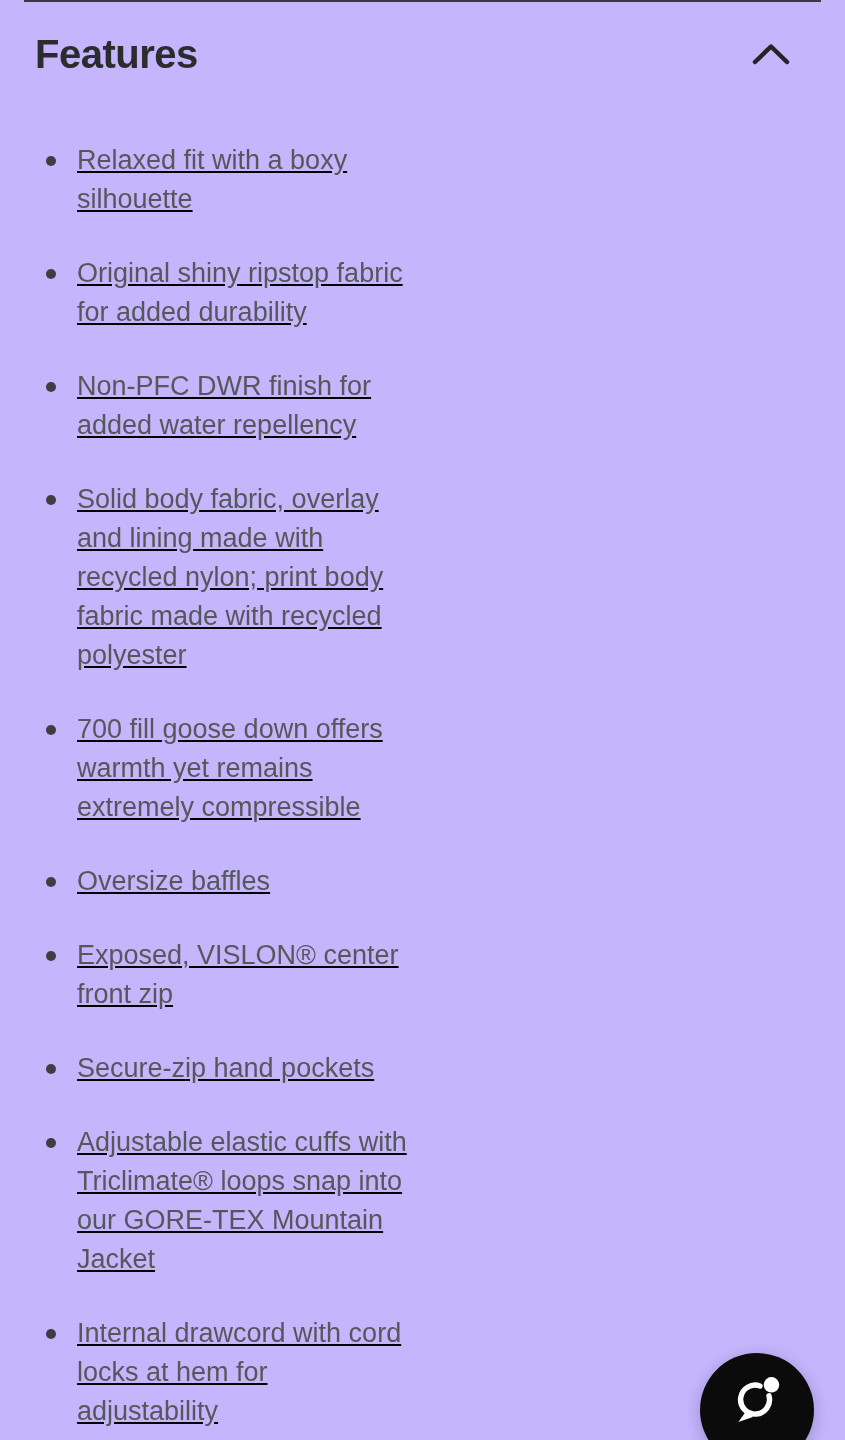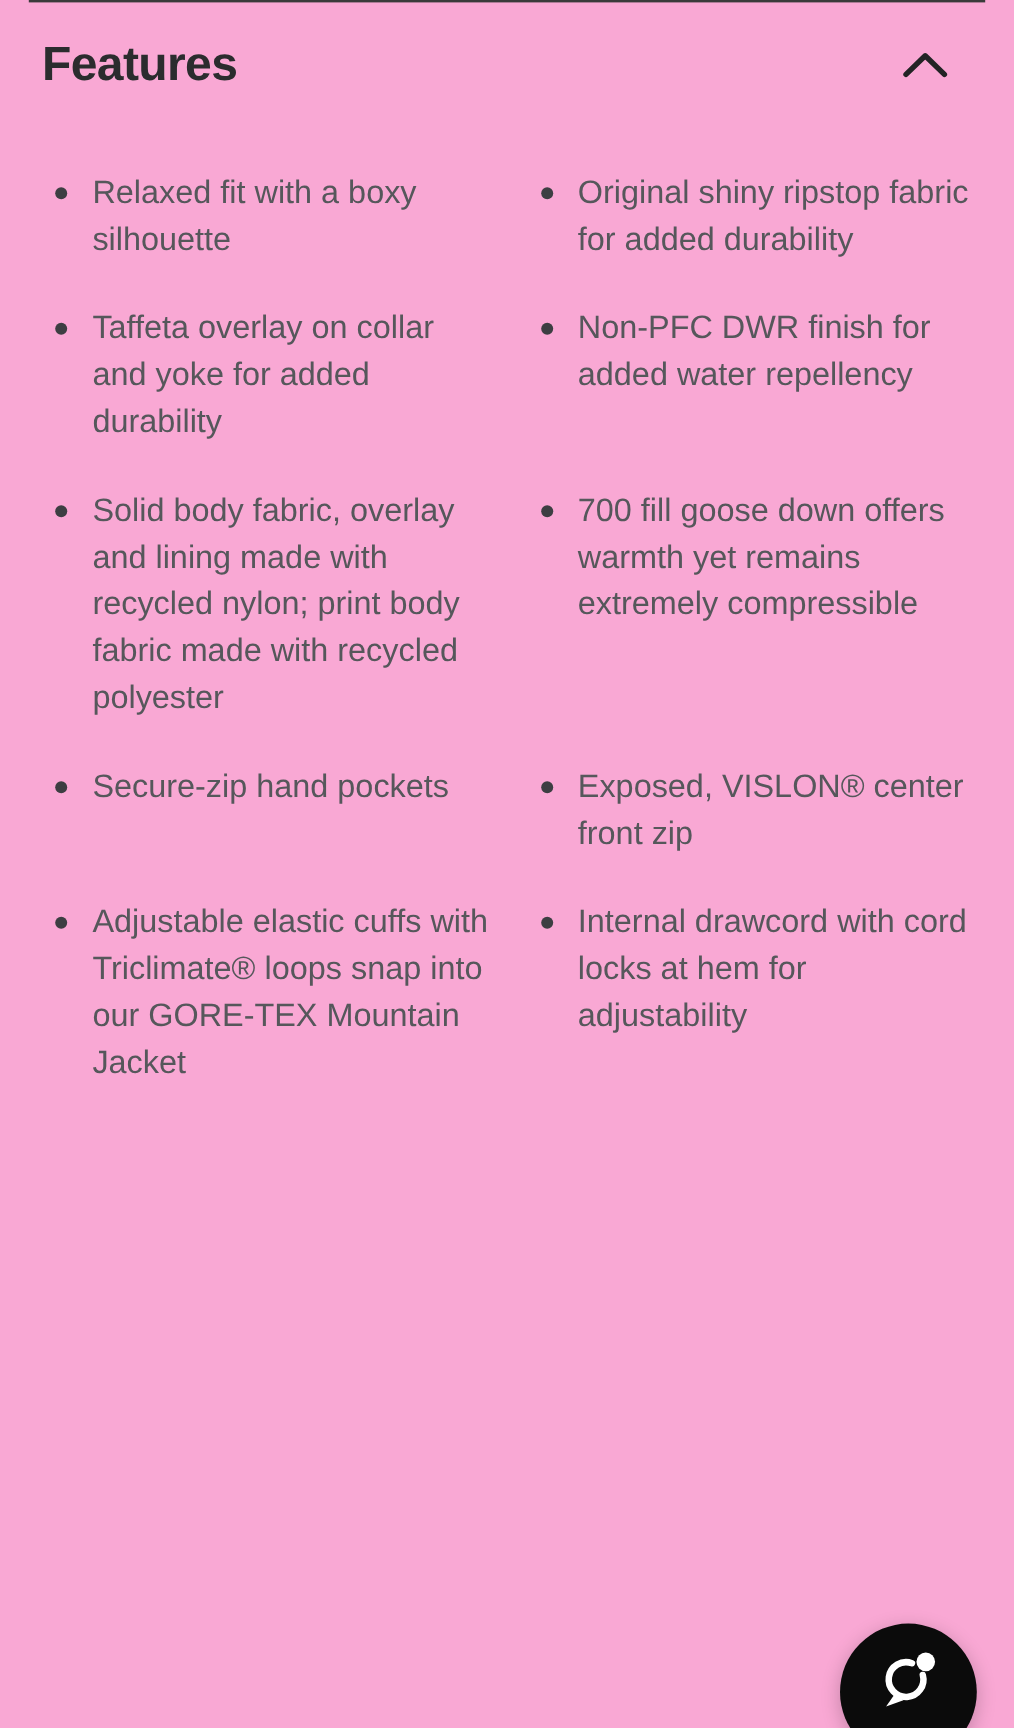--- a/index.html
+++ b/index.html
@@ -1,20 +1,20 @@
 <!DOCTYPE html>
 <html><head>
 <meta charset="utf-8">
 <style>
   html, body { margin: 0; padding: 0; background: #ffffff; }
   .page {
     position: relative;
     width: 845px;
     height: 1440px;
-    background: #f9a8d4;
+    background: #c4b5fd;
     overflow: hidden;
     font-family: "Liberation Sans", sans-serif;
   }
   .top-divider {
     position: absolute;
     top: 0;
     left: 24px;
     width: 797px;
     height: 2px;
     background: #3a3a3a;
@@ -40,23 +40,24 @@
     margin-right: 19px;
     cursor: pointer;
     display: flex;
     align-items: center;
   }
   .features-list {
     list-style: none;
     margin: 63px 0 0 0;
     padding: 0 30px 0 44px;
     display: grid;
-    grid-template-columns: 1fr 1fr;
+    grid-template-columns: 1fr;
     column-gap: 38px;
     row-gap: 35px;
+    text-decoration: underline;
   }
   .feature-item {
     position: relative;
     padding-left: 33px;
     font-size: 27px;
     line-height: 39px;
     font-weight: 400;
     color: #56575b;
   }
   .feature-item:nth-child(odd)  { max-width: 348px; }
@@ -104,26 +105,26 @@
         <svg width="38" height="24" viewBox="0 0 38 24">
           <polyline points="3,20 19,4.5 35,20" fill="none" stroke="#232425" stroke-width="4.5" stroke-linecap="round" stroke-linejoin="round"></polyline>
         </svg>
       </span>
     </button>
   </div>
 
   <ul class="features-list">
     <li class="feature-item">Relaxed fit with a boxy silhouette</li>
     <li class="feature-item">Original shiny ripstop fabric for added durability</li>
-    <li class="feature-item">Taffeta overlay on collar and yoke for added durability</li>
     <li class="feature-item">Non-PFC DWR finish for added water repellency</li>
     <li class="feature-item">Solid body fabric, overlay and lining made with recycled nylon; print body fabric made with recycled polyester</li>
     <li class="feature-item">700 fill goose down offers warmth yet remains extremely compressible</li>
+    <li class="feature-item">Oversize baffles</li>
+    <li class="feature-item">Exposed, VISLON® center front zip</li>
     <li class="feature-item">Secure-zip hand pockets</li>
-    <li class="feature-item">Exposed, VISLON® center front zip</li>
     <li class="feature-item">Adjustable elastic cuffs with Triclimate® loops snap into our GORE-TEX Mountain Jacket</li>
     <li class="feature-item">Internal drawcord with cord locks at hem for adjustability</li>
   </ul>
 
   <button class="chat-btn">
     <span style="display:flex">
       <svg width="62" height="62" viewBox="0 0 48 48">
 
         <path d="M 26.3 15.5 A 11.2 11.2 0 1 0 33.3 23.1" fill="none" stroke="#ffffff" stroke-width="4.2" stroke-linecap="round"></path>
 

